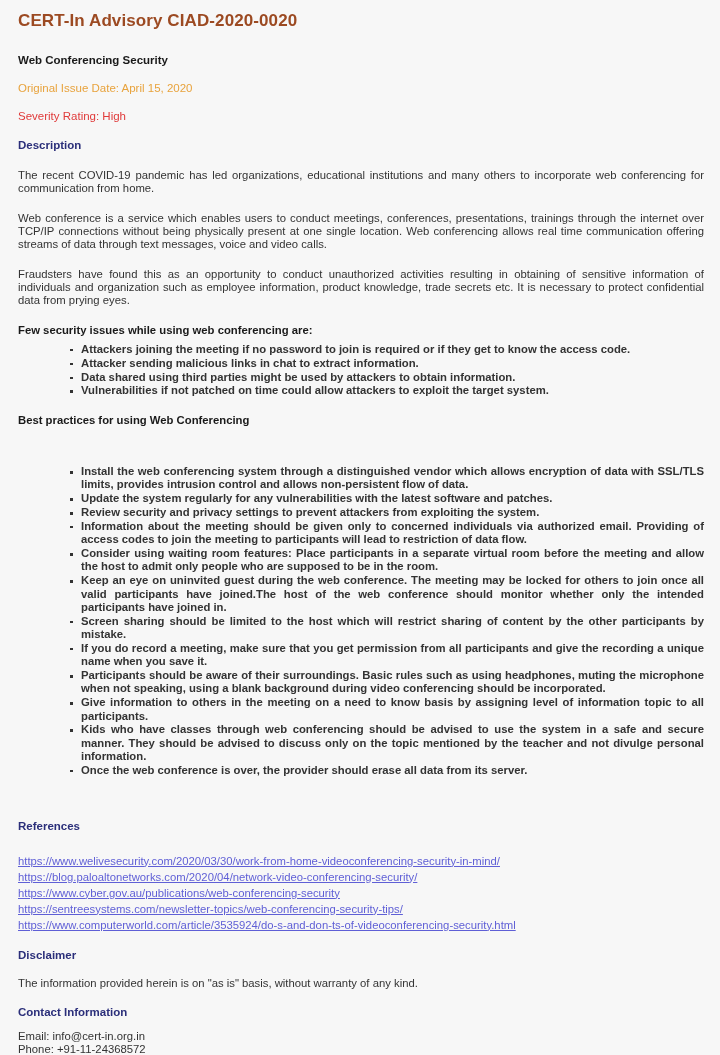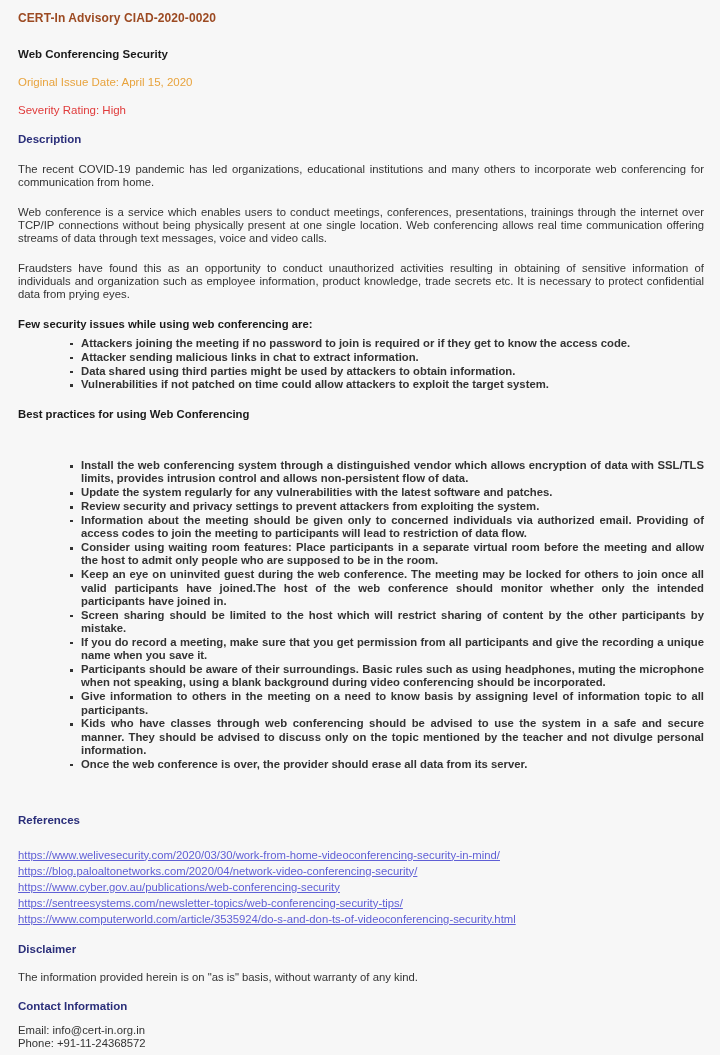--- a/index.html
+++ b/index.html
@@ -18,21 +18,21 @@
   .page {
     box-sizing: border-box;
     width: 720px;
     min-height: 1055px;
     padding: 8px 16px 16px 18px;
     background: #f7f7f7;
   }
 
   
   .advisory-id {
-    font-size: 12px;
+    font-size: 17px;
     font-weight: bold;
     color: #9c4a22;
     margin: 3px 0 0 0;
     letter-spacing: 0.1px;
   }
   .doc-title {
     font-size: 11.5px;
     font-weight: bold;
     color: #1a1a1a;
     margin: 23px 0 0 0;

